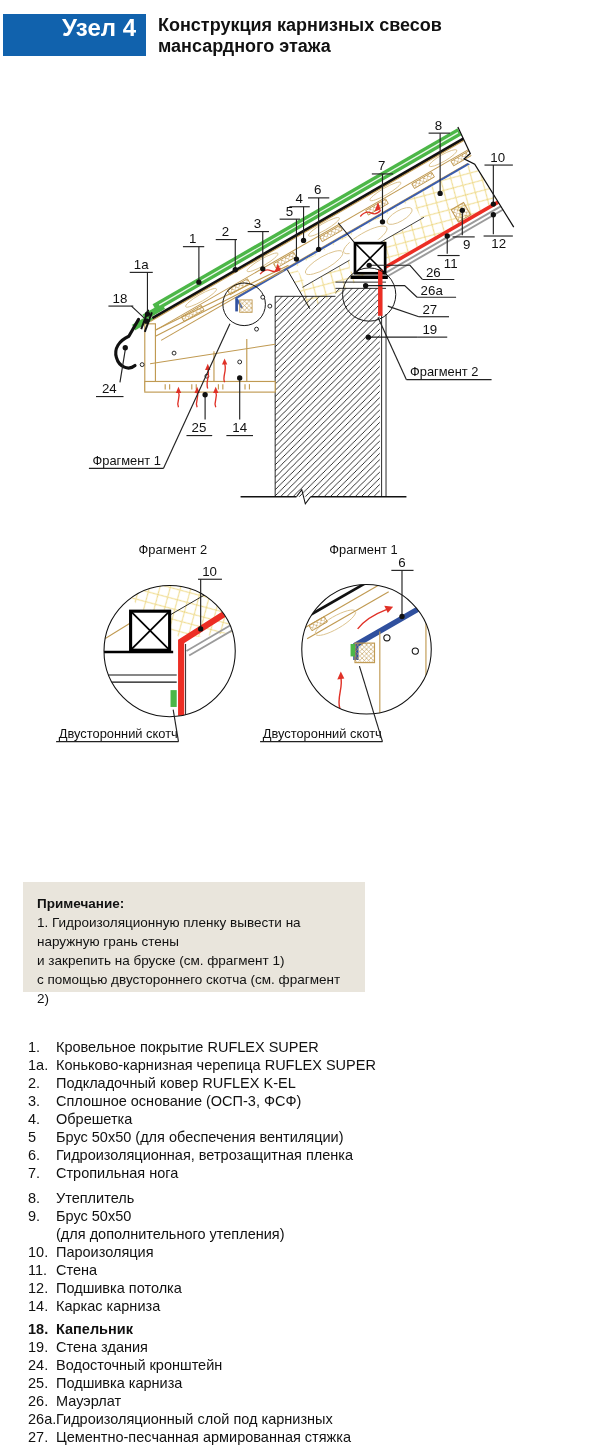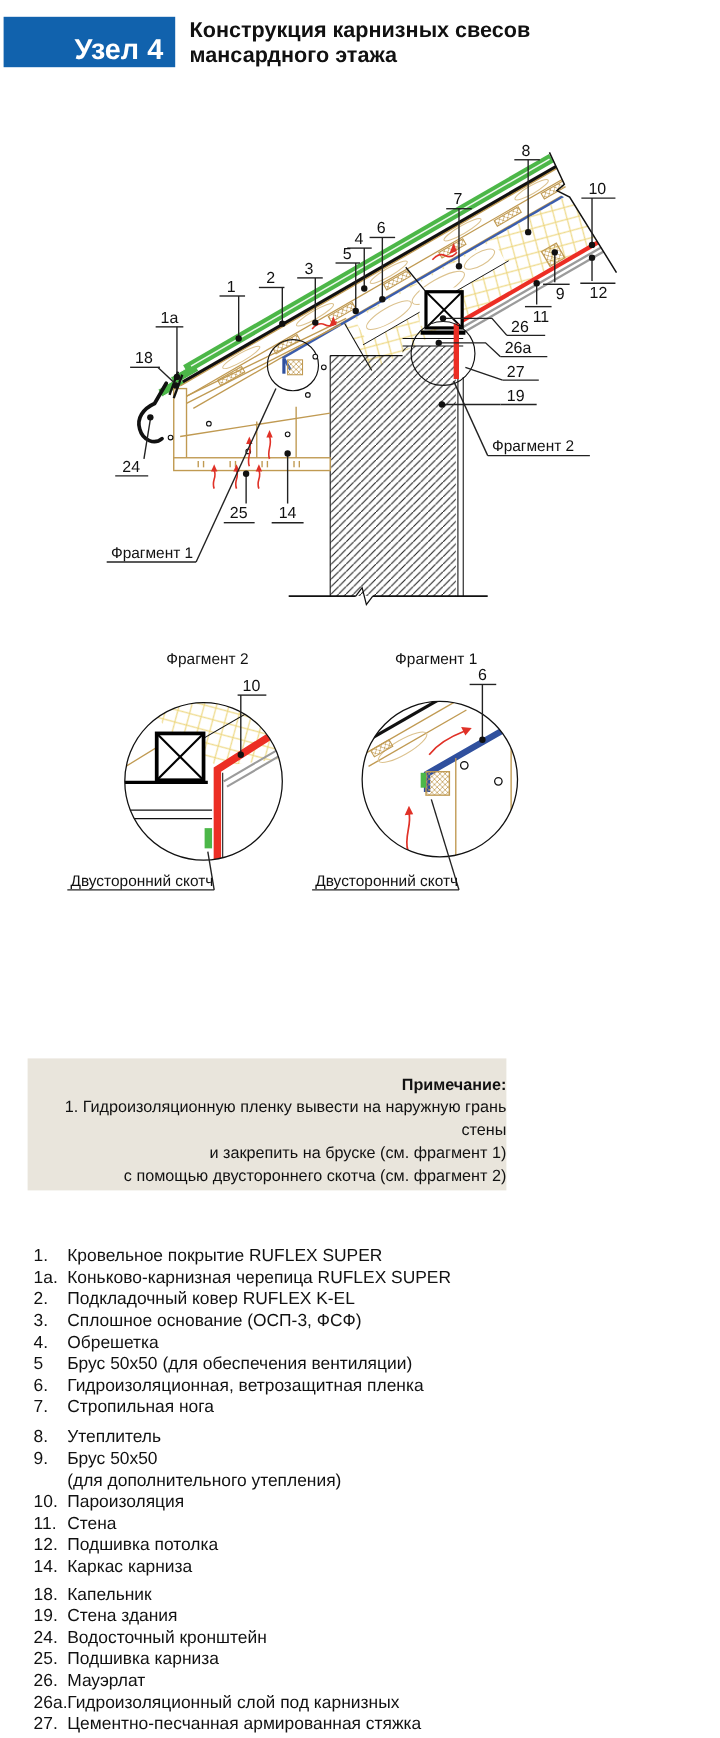--- a/index.html
+++ b/index.html
@@ -1,34 +1,34 @@
 <!DOCTYPE html>
 <html><head>
 <meta charset="utf-8">
 <style>
   html,body{margin:0;padding:0;background:#fff;}
   .page{position:relative;width:600px;height:1448px;background:#fff;overflow:hidden;
         font-family:"Liberation Sans",sans-serif;color:#111;}
   
   .hdr-badge{position:absolute;left:3px;top:14px;width:143px;height:42px;
-             display:flex;align-items:flex-end;justify-content:flex-end;padding-right:10px;
+             display:flex;align-items:flex-start;justify-content:flex-end;padding-right:10px;
              box-sizing:border-box;color:#fff;font-size:24px;font-weight:bold;}
   .hdr-title{position:absolute;left:158px;top:15px;width:420px;
              font-size:18px;font-weight:bold;line-height:21px;color:#111;}
   
-  .note{position:absolute;left:23px;top:882px;width:399px;height:110px;
-        box-sizing:border-box;padding:12px 0;font-size:13.5px;line-height:19px;text-align:right;}
+  .note{position:absolute;left:23px;top:882px;width:342px;height:110px;
+        box-sizing:border-box;padding:12px 14px;font-size:13.5px;line-height:19px;}
   .note b{display:block;}
   
   .legend{position:absolute;left:28px;top:1038px;width:560px;font-size:14.5px;line-height:18px;}
   .lrow{display:flex;}
   .lrow .num{width:28px;flex:0 0 28px;}
   .lrow .txt{flex:1;}
   .gap-before{margin-top:7px;}
-  .gap-before-sm{margin-top:5px;}
+  .gap-before-sm{margin-top:5px;font-weight:bold;}
   svg text{font-family:"Liberation Sans",sans-serif;fill:#111;}
   .co{font-size:15px;}
   .lbl{font-size:14.5px;}
 </style>
 </head>
 <body>
 
 <div class="page">
 
   <div class="hdr-badge" style="background:#1162ad">

